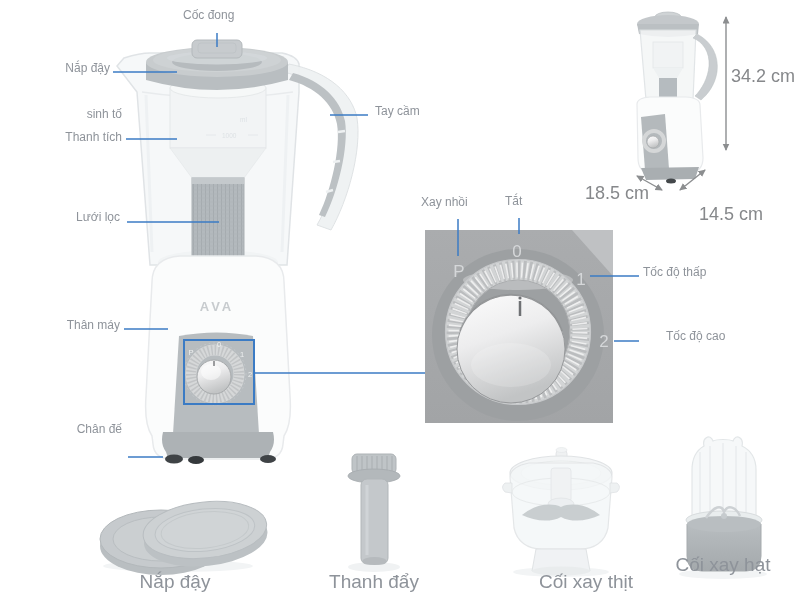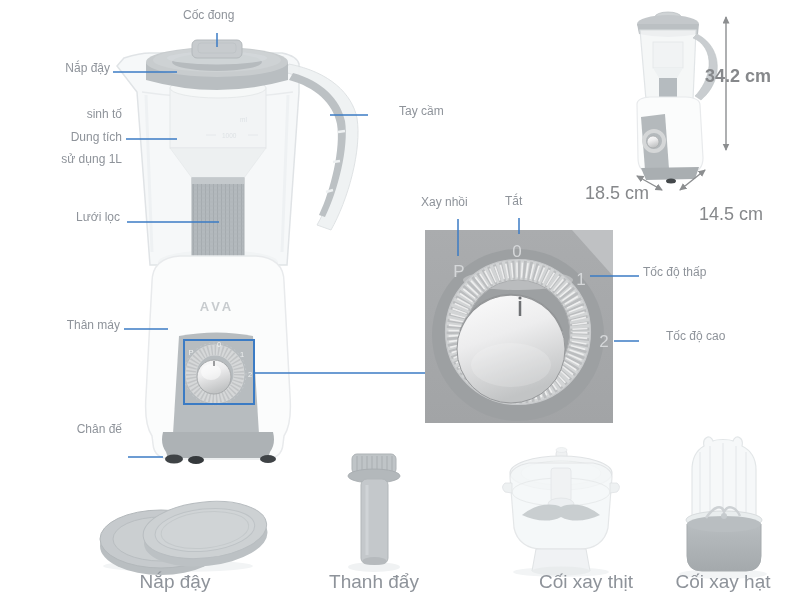--- a/index.html
+++ b/index.html
@@ -225,36 +225,35 @@
     <line x1="590" y1="276" x2="639" y2="276"></line>
     <line x1="614" y1="341" x2="639" y2="341"></line>
   </g>
 </svg>
 
 <div class="lbl" style="left:183px;top:8px;">Cốc đong</div>
 <div class="lbl ra" style="right:690px;top:61px;">Nắp đậy</div>
 
 <div class="lbl ra jarblock" style="right:678px;top:103px;">
   <span>sinh tố</span>
-  <span>Dung tích</span>
-  <span>sử dụng 1L</span>
+  <span>Thanh tích</span>
 </div>
 
 <div class="lbl ra" style="right:680px;top:210px;">Lưới lọc</div>
-<div class="lbl" style="left:375px;top:104px;margin-left:24px;">Tay cầm</div>
+<div class="lbl" style="left:375px;top:104px;">Tay cầm</div>
 <div class="lbl ra" style="right:680px;top:318px;">Thân máy</div>
 <div class="lbl ra" style="right:678px;top:422px;">Chân đế</div>
 
 <div class="lbl" style="left:421px;top:195px;">Xay nhồi</div>
 <div class="lbl" style="left:505px;top:194px;">Tắt</div>
 <div class="lbl" style="left:643px;top:265px;">Tốc độ thấp</div>
 <div class="lbl" style="left:666px;top:329px;">Tốc độ cao</div>
 
-<div class="dim" style="left:705px;top:66px;font-weight:bold;">34.2 cm</div>
+<div class="dim" style="left:731px;top:66px;">34.2 cm</div>
 <div class="dim" style="left:585px;top:183px;">18.5 cm</div>
 <div class="dim" style="left:699px;top:171px;margin-top:33px;">14.5 cm</div>
 
 <div class="lbl ctr" style="left:175px;top:571px;">Nắp đậy</div>
 <div class="lbl ctr" style="left:374px;top:571px;">Thanh đẩy</div>
 <div class="lbl ctr" style="left:562px;top:571px;margin-left:24px;">Cối xay thịt</div>
-<div class="lbl ctr" style="left:723px;top:571px;">Cối xay hạt</div>
+<div class="lbl ctr" style="left:723px;top:554px;">Cối xay hạt</div>
 
 </div>
 
 </body></html>

